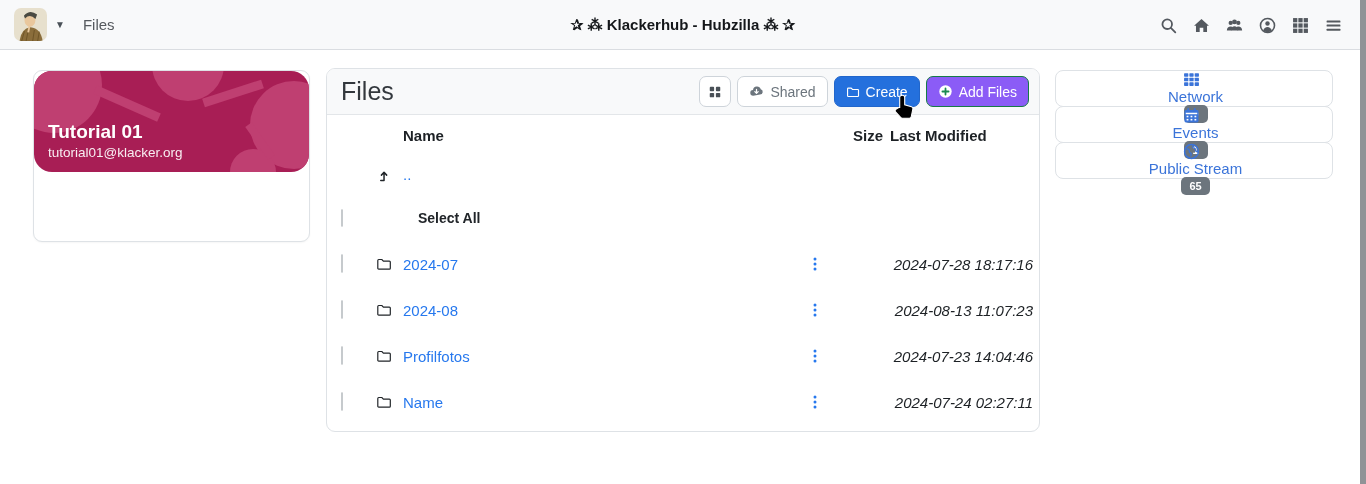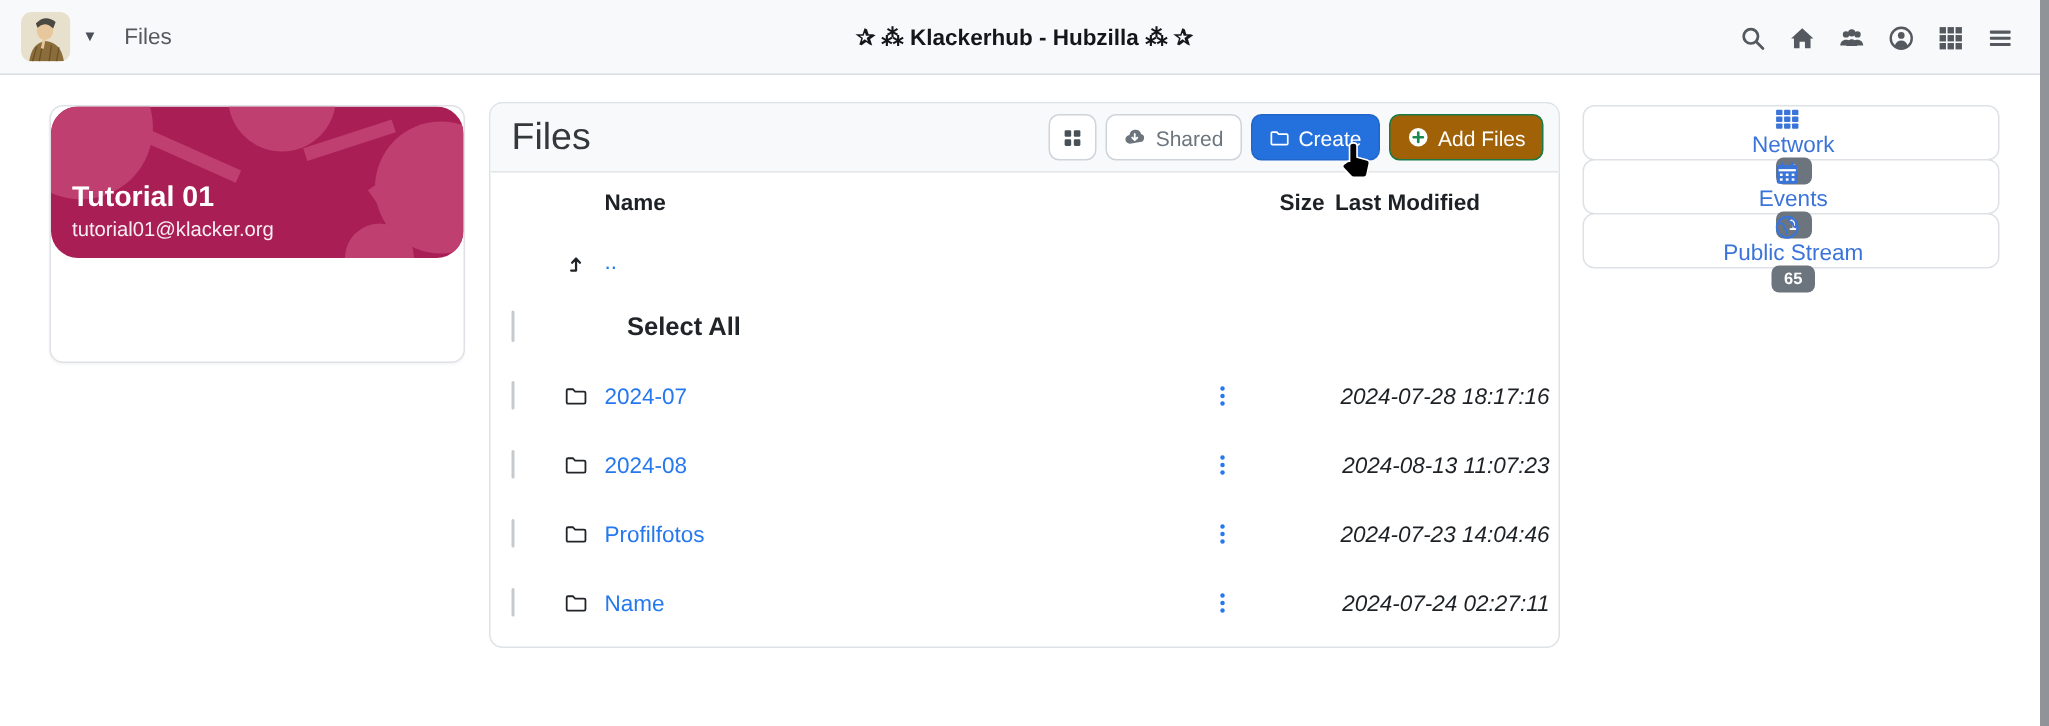--- a/index.html
+++ b/index.html
@@ -46,29 +46,29 @@
   .panel-header { height:46px; background:#f8f9fa; border-bottom:1px solid #e3e6e9;
                   display:flex; align-items:center; justify-content:space-between; padding:0 10px 0 14px; }
   .panel-title { font-size:25px; font-weight:500; color:#33383d; }
   .toolbar { display:flex; align-items:center; gap:6px; }
   .btn { display:inline-flex; align-items:center; gap:6px; height:31px; padding:0 11px;
          border-radius:7px; font-size:14px; cursor:pointer; border:1px solid transparent; }
   .btn svg { display:block; }
   .btn-outline { background:#fff; border-color:#ced4da; color:#6c757d; }
   .btn-square { width:32px; padding:0; justify-content:center; color:#495057; }
   .btn-primary { background:#2470dd; border-color:#2166cb; color:#fff; }
-  .btn-success { background:#a16207; border-color:#177a47; color:#fff; }
+  .btn-success { background:#8b5cf6; border-color:#177a47; color:#fff; }
 
   
   .ftable { padding-bottom:6px; }
   .frow { display:grid; grid-template-columns:24px 38px 392px 40px 48px 150px;
           align-items:center; padding:0 8px 0 14px; }
   .frow-head { height:40px; font-weight:700; font-size:15px; color:#1d2125; }
   .frow-parent { height:40px; }
-  .frow-selectall { height:46px; font-weight:700; font-size:17px; }
+  .frow-selectall { height:46px; font-weight:700; font-size:14px; }
   .frow-item { height:46px; }
   .col-size-h { text-align:right; }
   .col-mod-h { text-align:left; padding-left:7px; }
   .col-mod { text-align:right; font-size:15px; color:#1d2125; white-space:nowrap;font-style:italic; }
   .checkbox { width:14px; height:14px; border:1px solid #c6cacd; border-radius:3px; background:#fdfdfd; cursor:pointer; }
   .icon-cell { display:flex; align-items:center; justify-content:center; color:#212529; }
   .flink { color:#2678ee; font-size:15px; text-decoration:none; cursor:pointer; }
   .name-cell { display:flex; align-items:center; gap:0; }
   .selectall-label { margin-left:15px; }
   .kebab { display:flex; align-items:center; justify-content:center; cursor:pointer; }

